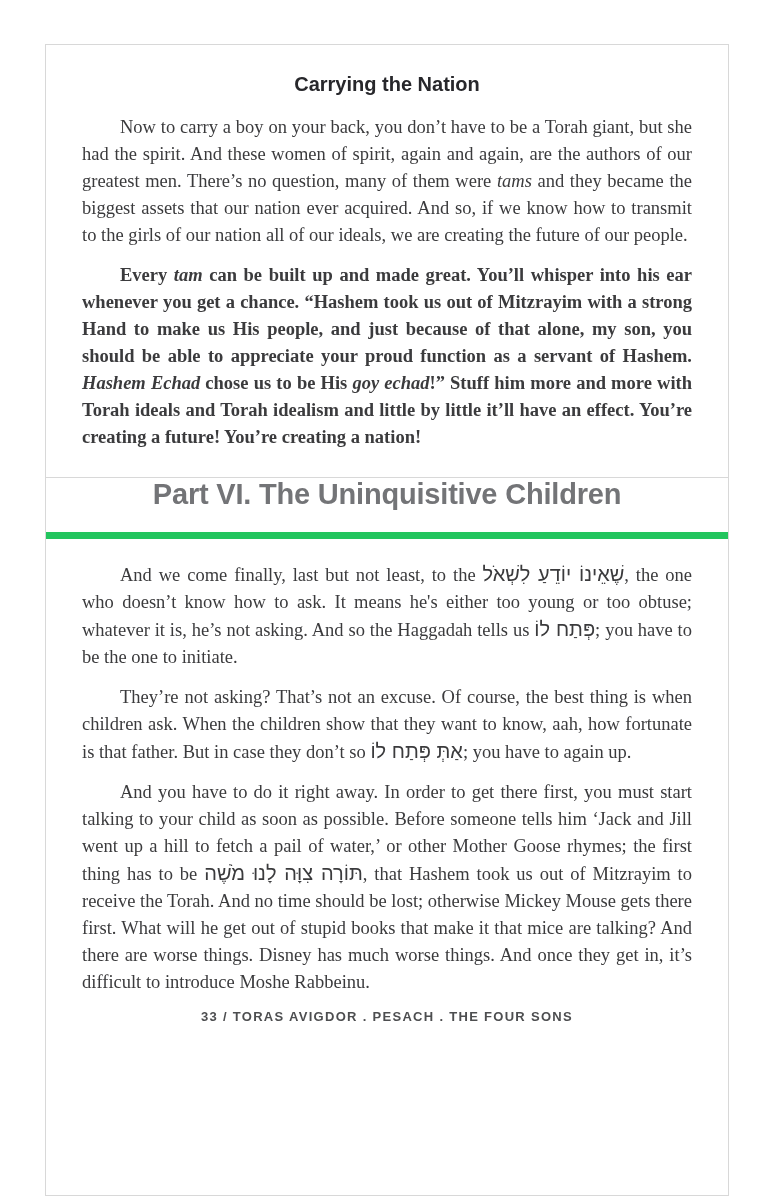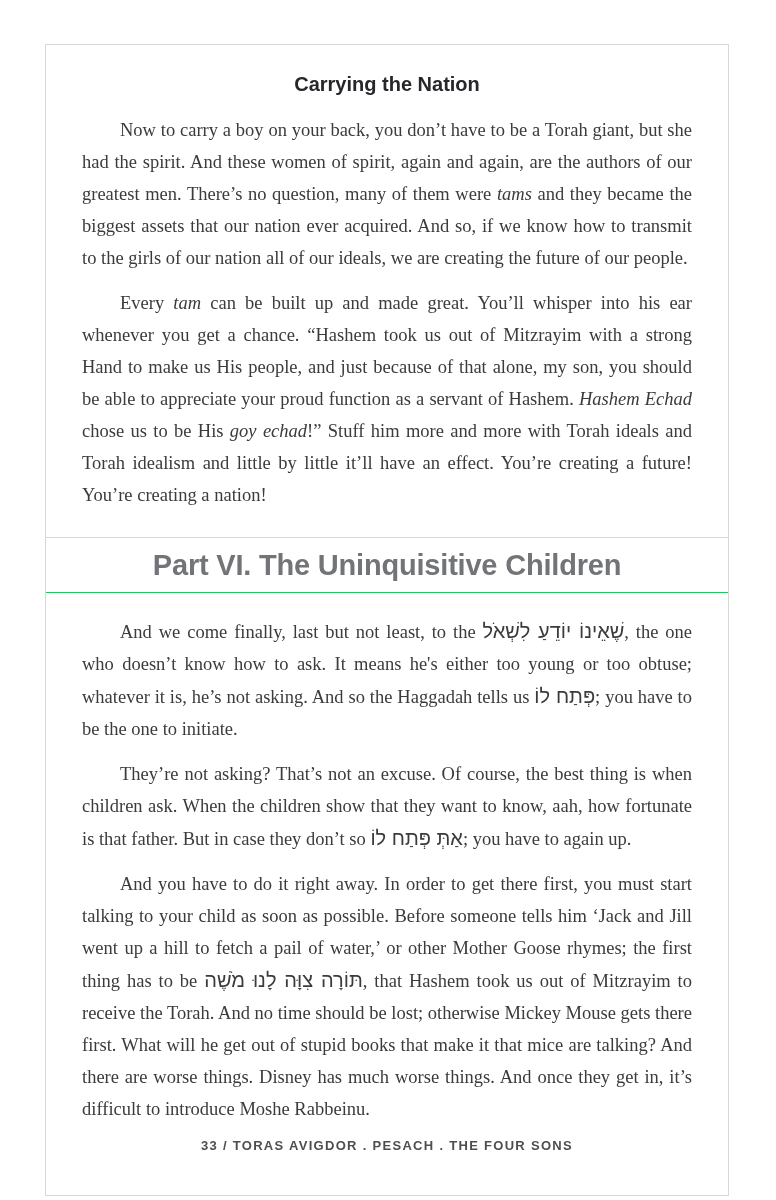--- a/index.html
+++ b/index.html
@@ -43,32 +43,31 @@
     text-align: center;
     font-family: "Liberation Sans", sans-serif;
     font-size: 20px;
     font-weight: bold;
     color: #27272b;
   }
   p.body {
     margin: 0 0 13px 0;
     font-family: "Liberation Serif", "DejaVu Serif", serif;
     font-size: 18.5px;
-    line-height: 32px;
+    line-height: 27px;
     color: #3b3b3d;
     text-align: justify;
     text-indent: 38px;
   }
-  p.body:last-child { margin-bottom: 0; }
+  p.body:last-child { margin-bottom: 0; font-weight: bold; }
   .part-band {
     border-top: 1px solid #d8d8d8;
-    border-bottom: 1px solid #22c55e;
+    border-bottom: 7px solid #22c55e;
     height: 54px;
     display: flex;
-    align-items: center;
     justify-content: center;
     background: #ffffff;
   }
   .part-title {
     margin: 0;
     font-family: "Liberation Sans", sans-serif;
     font-size: 29px;
     font-weight: bold;
     letter-spacing: -0.2px;
     color: #737477;

